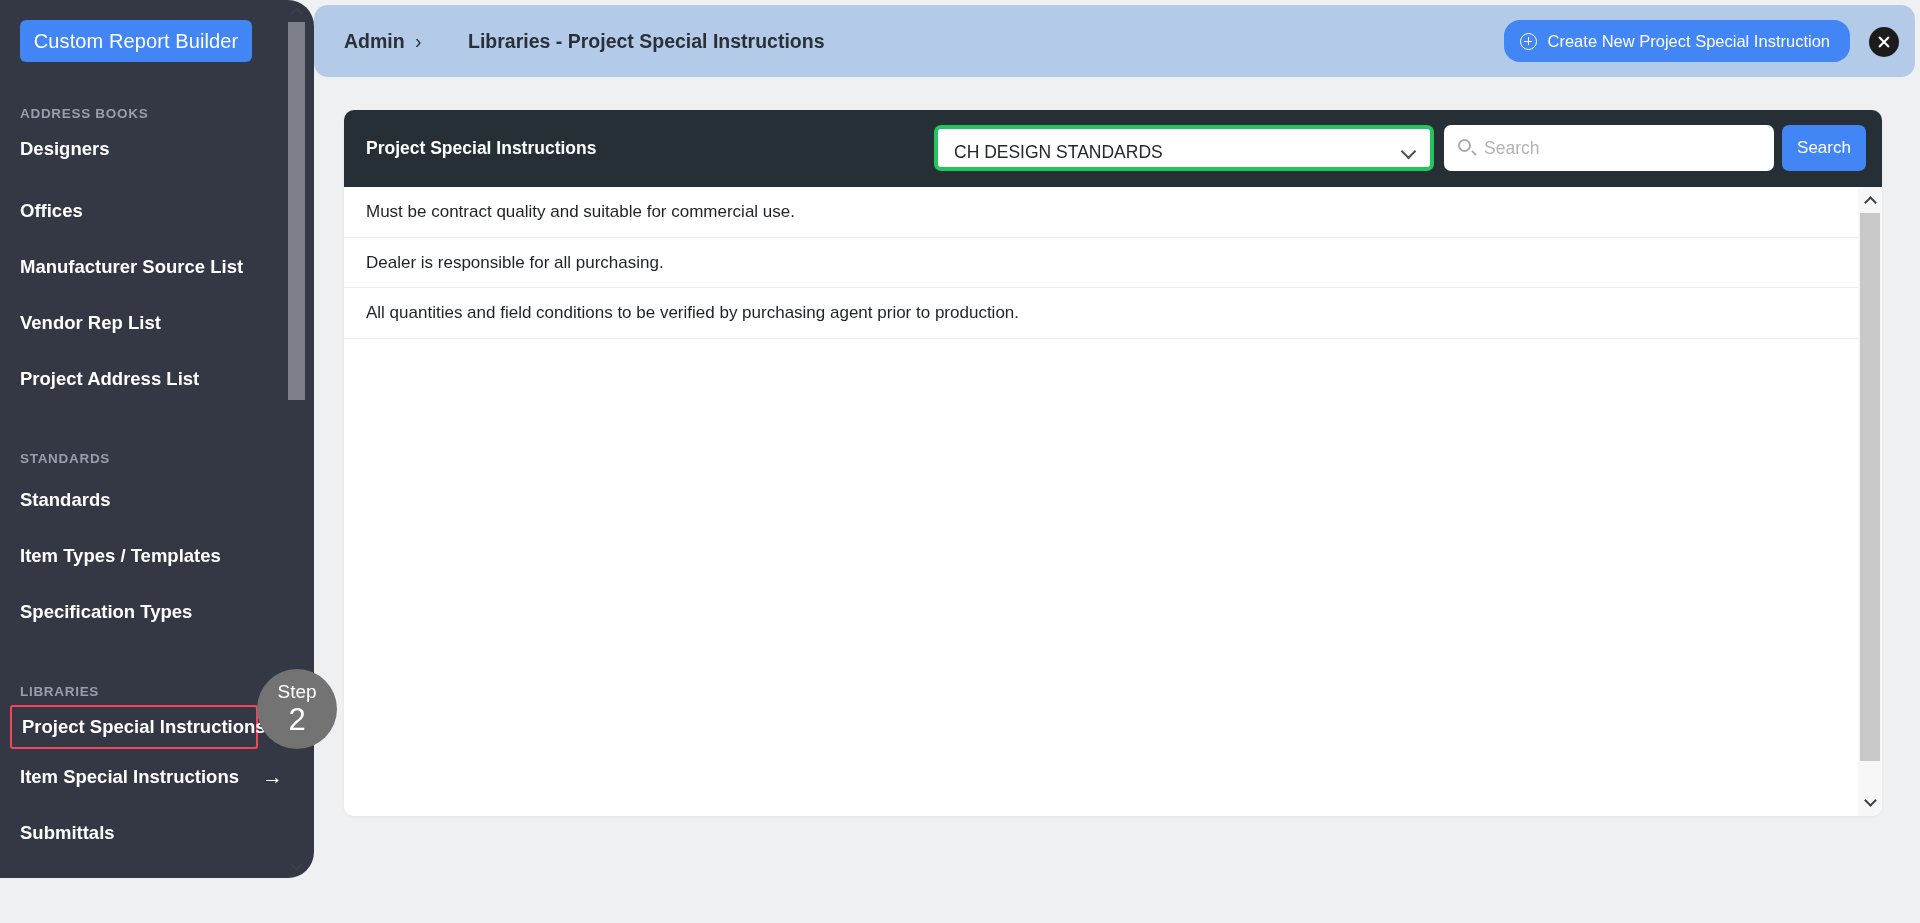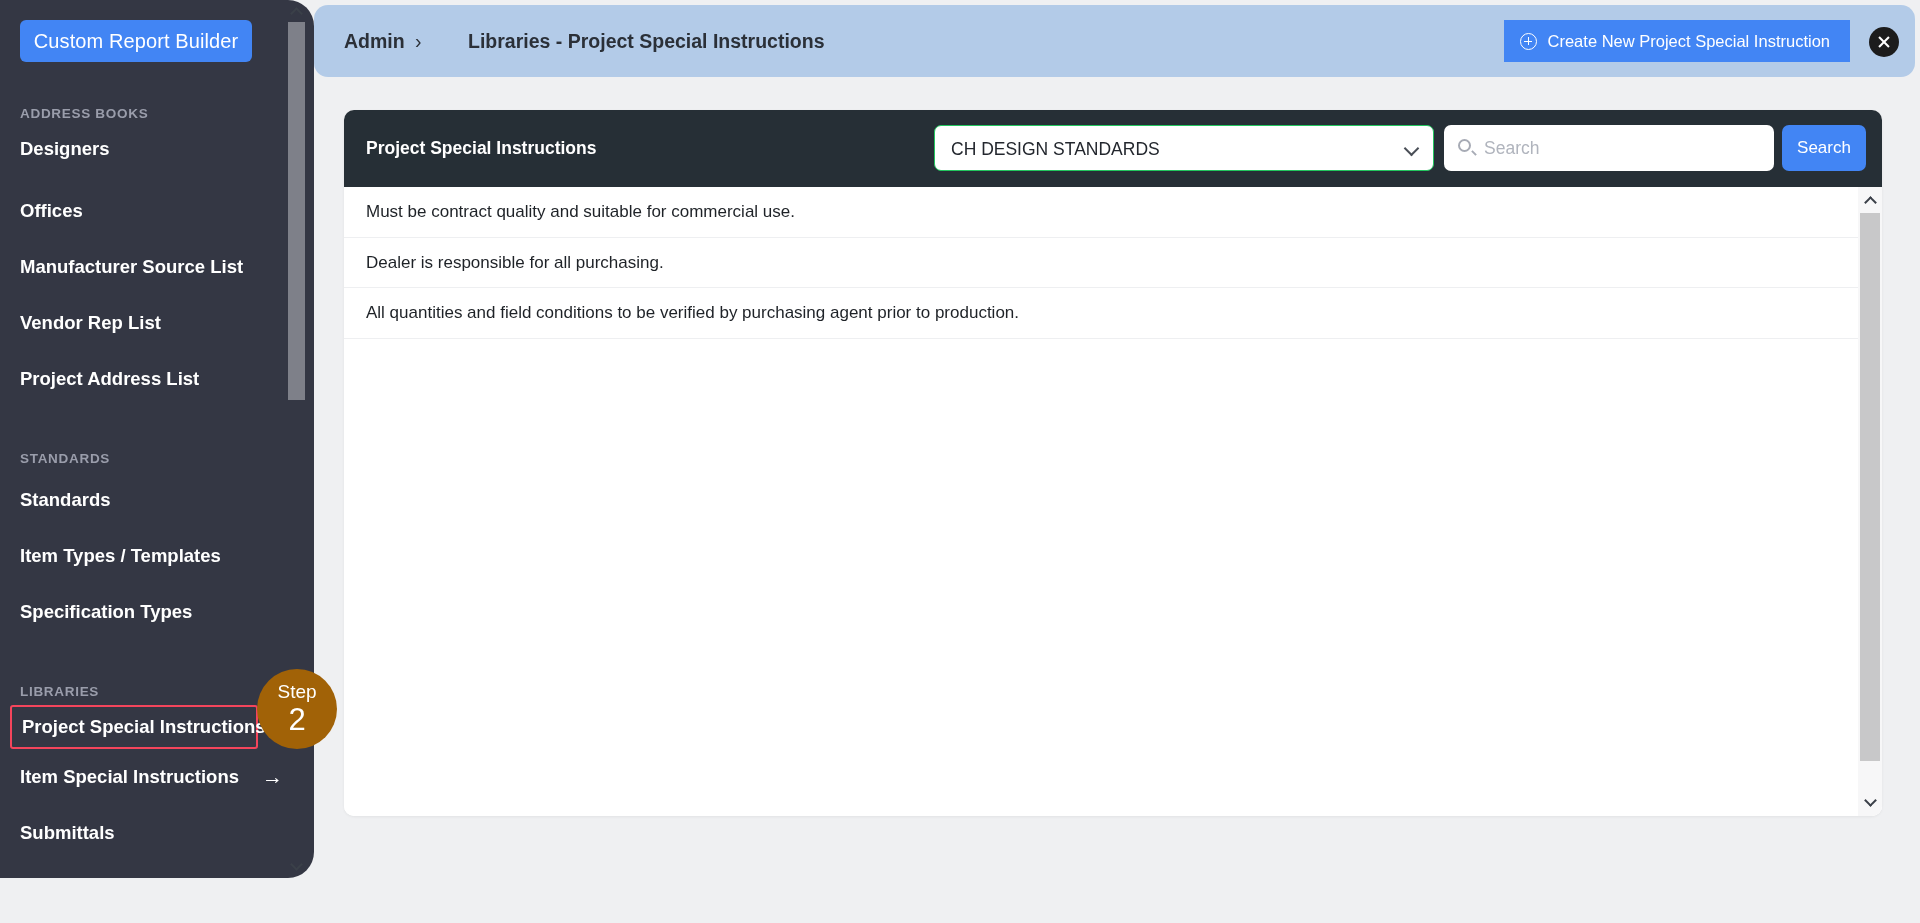--- a/index.html
+++ b/index.html
@@ -107,21 +107,21 @@
   }
   #sidebar-scroll-up { top: 0; }
   #sidebar-scroll-down { top: 856px; }
 
   
   #step-badge {
     position: absolute;
     left: 257px; top: 669px;
     width: 80px; height: 80px;
     border-radius: 50%;
-    background: #a16207;
+    background: #737373;
     color: #ffffff;
     text-align: center;
     z-index: 20;
     font-family: "Liberation Sans", sans-serif;
   }
   #step-badge .step-word { display: block; font-size: 19px; padding-top: 12px; line-height: 22px; }
   #step-badge .step-num  { display: block; font-size: 31px; line-height: 34px; }
 
   
   #topbar {
@@ -143,21 +143,21 @@
   }
   #breadcrumb .crumb-sep { font-weight: 400; padding: 0 5px; }
   #breadcrumb .crumb-2 { font-weight: 600; margin-left: 36px; }
   #create-btn {
     position: absolute;
     right: 65px; top: 15px;
     height: 42px;
     padding: 0 20px 0 16px;
     background: #4285f4;
     border: none;
-    border-radius: 0;
+    border-radius: 16px;
     color: #ffffff;
     font-size: 16.5px;
     font-family: "Liberation Sans", sans-serif;
     display: flex; align-items: center; gap: 11px;
     cursor: pointer;
     white-space: nowrap;
   }
   .plus-circle {
     width: 17px; height: 17px;
     border: 1.6px solid #ffffff;
@@ -208,21 +208,21 @@
     line-height: 77px;
     color: #ffffff;
     font-size: 17.5px;
     font-weight: 600;
   }
   #standards-select {
     position: absolute;
     left: 590px; top: 15px;
     width: 500px; height: 46px;
     background: #ffffff;
-    border: 1px solid #22c55e;
+    border: 4px solid #22c55e;
     border-radius: 7px;
     cursor: pointer;
   }
   #standards-select .sel-value {
     position: absolute;
     left: 16px; top: 0; height: 46px; line-height: 46px;
     font-size: 17.5px; color: #23272e;
     font-weight: 500;
   }
   #standards-select .chevron {

